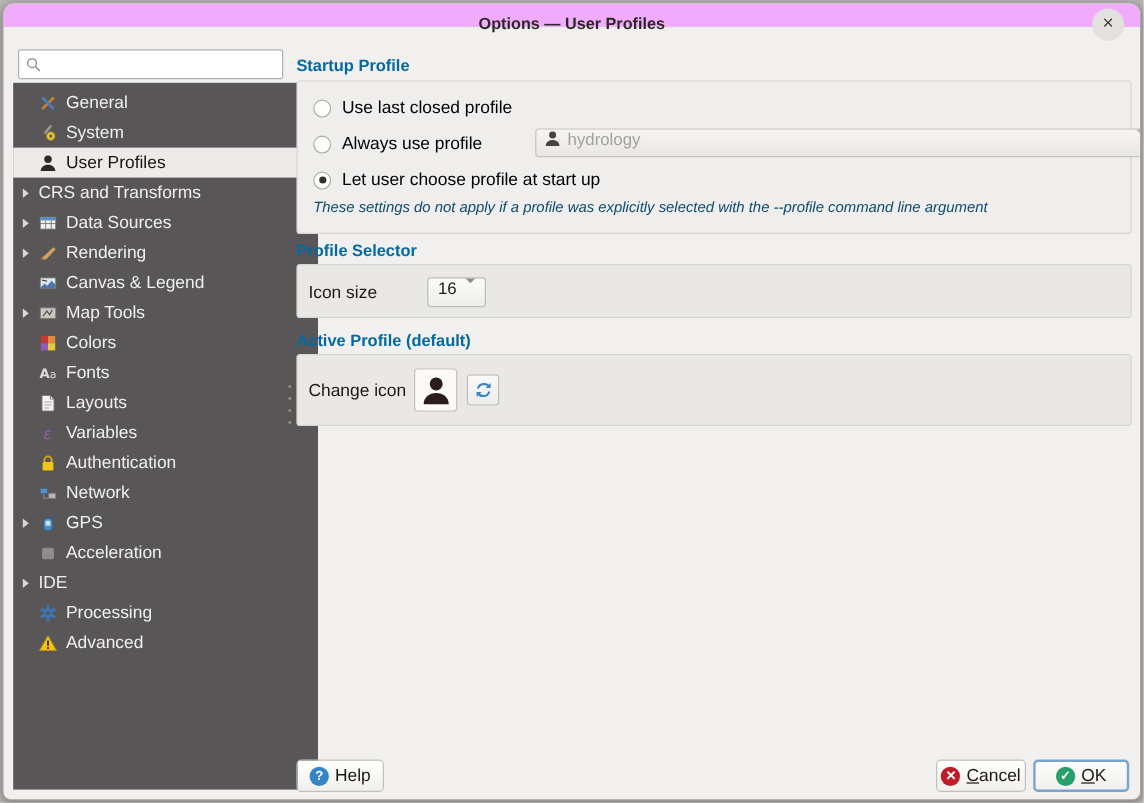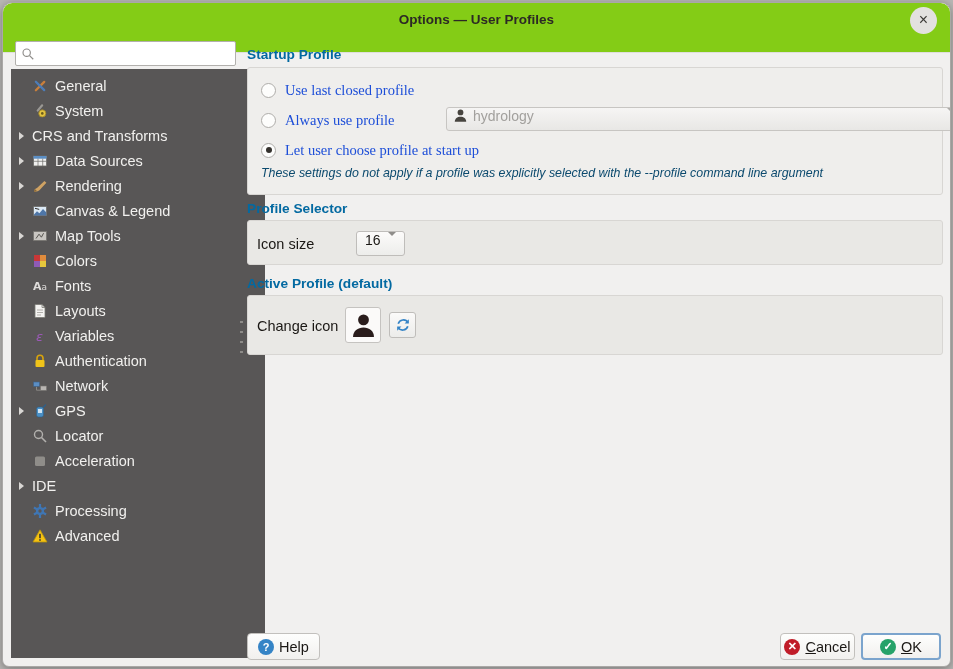--- a/index.html
+++ b/index.html
@@ -13,22 +13,22 @@
   .dialog {
     position:absolute; inset:2px;
     background:#f1f0ef;
     border:1px solid #aaa8a6;
     border-radius:10px 10px 7px 7px;
     overflow:hidden;
     box-shadow:0 2px 8px rgba(0,0,0,.35);
   }
   
   .titlebar {
-    position:absolute; top:0; left:0; right:0; height:50px;
-    background:#84cc16;
+    position:absolute; top:0; left:0; right:0; height:20px;
+    background:#f0abfc;
     border-bottom:1px solid #e0dedc;
     border-radius:9px 9px 0 0;
   }
   .title {
     text-align:center; line-height:33px;
     font-weight:bold; font-size:13.5px; color:#2c2925;
   }
   .close-btn {
     position:absolute; right:13px; top:4px;
     width:27px; height:27px; border-radius:50%;
@@ -92,21 +92,21 @@
   .radio-row { position:absolute; left:13px; display:flex; align-items:center; gap:9px; height:20px; }
   .radio {
     width:15px; height:15px; border-radius:50%;
     background:#fdfdfc; border:1px solid #aeaca9;
     position:relative; flex:0 0 15px;
   }
   .radio.checked::after {
     content:""; position:absolute; left:3.5px; top:3.5px;
     width:6px; height:6px; border-radius:50%; background:#34312d;
   }
-  .radio-label { font-size:14.5px; color:#1d4ed8;font-family:Liberation Serif, serif; }
+  .radio-label { font-size:14.5px; color:#000000; }
   .note {
     position:absolute; left:13px; top:98px; right:14px;
     font-style:italic; font-size:12.4px; color:#0c4a6e;
   }
   
   .combo {
     border:1px solid #c7c5c2; border-radius:3px;
     background:linear-gradient(#f6f5f4,#e8e7e5);
     display:flex; align-items:flex-start;margin-left:37px;
   }
@@ -198,20 +198,30 @@
       <span class="nav-icon">
         <svg viewBox="0 0 16 16">
           <rect x="6.8" y="0.5" width="2.2" height="9" rx="1" fill="#9a9894" transform="rotate(40 8 5)"></rect>
           <circle cx="10.3" cy="10.4" r="3.6" fill="#e3c33f" stroke="#99822b" stroke-width="0.8"></circle>
           <circle cx="10.3" cy="10.4" r="1.3" fill="#6b5c1d"></circle>
         </svg>
       </span>
       <span class="nav-label">System</span>
     </div>
 
+    <div class="nav-item selected">
+      <span class="arrow-slot"></span>
+      <span class="nav-icon person-glyph" style="color:#2b2825">
+        <svg viewBox="0 0 16 16">
+          <circle cx="8" cy="4.7" r="3.1" fill="currentColor"></circle>
+          <path d="M1.9 14.6c0-3.4 2.7-5.4 6.1-5.4s6.1 2 6.1 5.4z" fill="currentColor"></path>
+        </svg>
+      </span>
+      <span class="nav-label">User Profiles</span>
+    </div>
 
     <div class="nav-item">
       <span class="arrow-slot">
           <span class="tri"></span>
         </span>
       <span class="nav-label">CRS and Transforms</span>
     </div>
 
     <div class="nav-item">
       <span class="arrow-slot">
@@ -341,30 +351,20 @@
       <span class="nav-icon">
         <svg viewBox="0 0 16 16">
           <path d="M11 4.5L14 1.5" stroke="#2d5f8a" stroke-width="1.3"></path>
           <rect x="4.5" y="4" width="7" height="10" rx="2" fill="#4a8fc4" stroke="#2d5f8a" stroke-width="0.6"></rect>
           <rect x="6" y="6" width="4" height="4" fill="#cfe3f2"></rect>
         </svg>
       </span>
       <span class="nav-label">GPS</span>
     </div>
 
-    <div class="nav-item">
-      <span class="arrow-slot"></span>
-      <span class="nav-icon">
-        <svg viewBox="0 0 16 16">
-          <circle cx="6.5" cy="6.5" r="4" fill="none" stroke="#b2b0ad" stroke-width="1.4"></circle>
-          <path d="M9.5 9.5L14 14" stroke="#b2b0ad" stroke-width="1.6"></path>
-        </svg>
-      </span>
-      <span class="nav-label">Locator</span>
-    </div>
 
     <div class="nav-item">
       <span class="arrow-slot"></span>
       <span class="nav-icon">
         <svg viewBox="0 0 16 16">
             <rect x="3" y="3.5" width="10" height="9.5" rx="1.5" fill="#8f8d89"></rect>
           </svg>
       </span>
       <span class="nav-label">Acceleration</span>
     </div>

